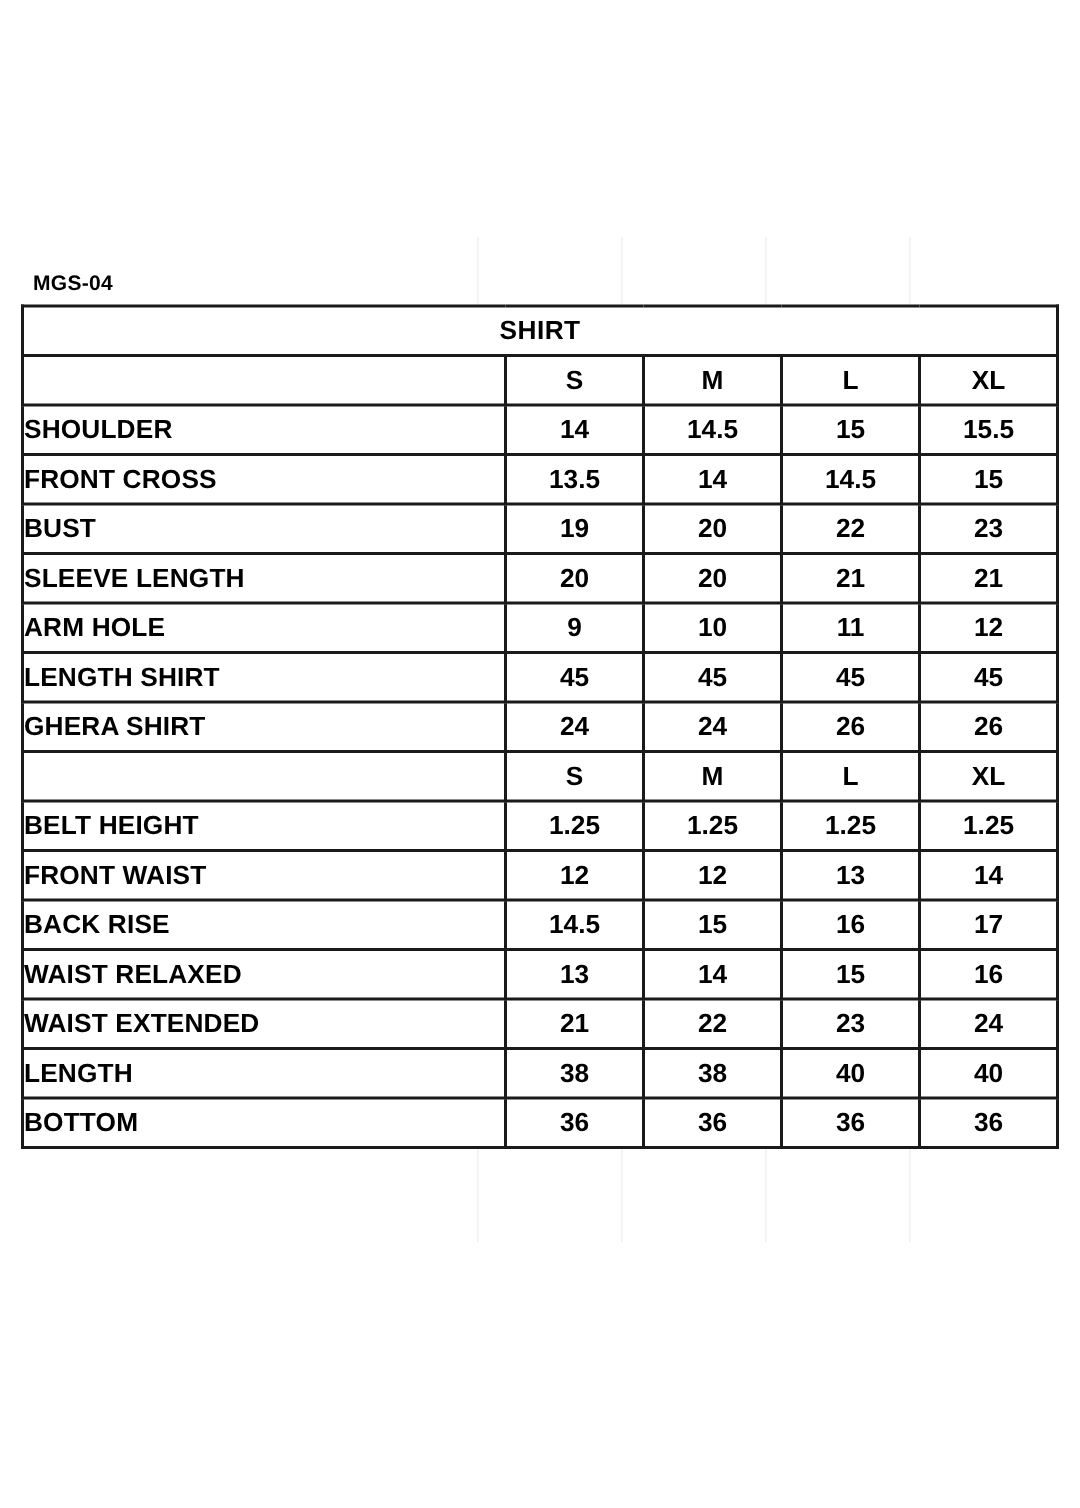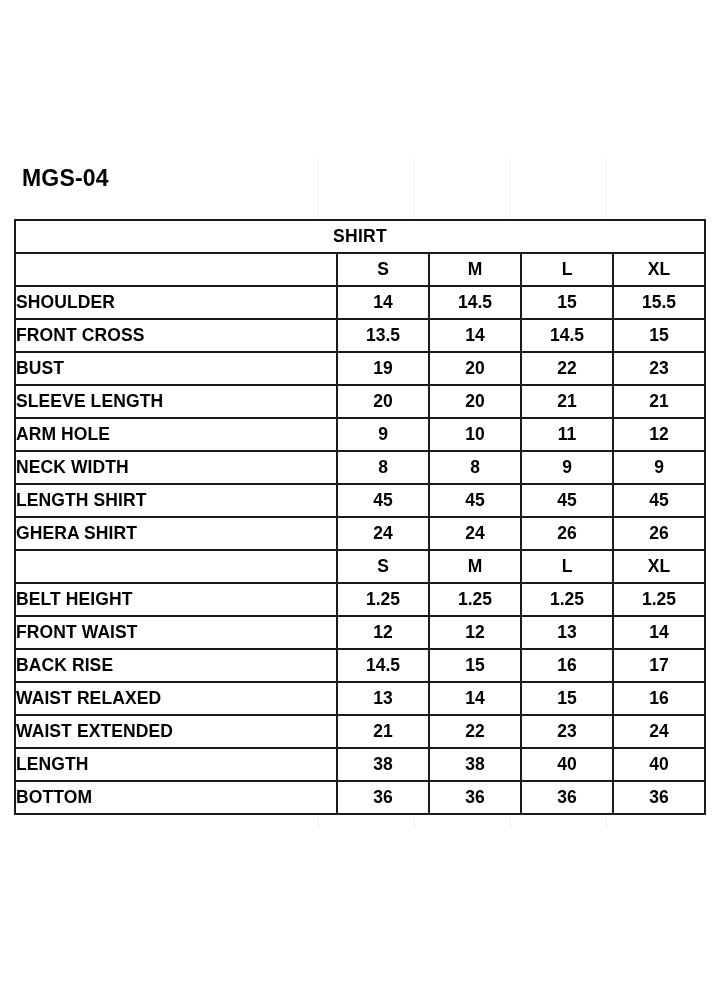--- a/index.html
+++ b/index.html
@@ -27,33 +27,32 @@
   .guide {
     position: absolute;
     top: 158px;
     width: 1px;
     height: 670px;
     background: #f0f0f0;
   }
   .doc-title {
     position: absolute;
     left: 22px;
-    top: 165px;
-    font-size: 23px;
+    top: 180px;
+    font-size: 14px;
     font-weight: bold;
     letter-spacing: 0.2px;
   }
   table.size-chart {
     position: absolute;
     left: 14px;
     top: 203px;
     width: 692px;
     border-collapse: collapse;
     table-layout: fixed;
-    margin-top: 16px;
   }
   table.size-chart td {
     border: 2px solid #1a1a1a;
     height: 31px;
     font-size: 17.5px;
     font-weight: bold;
     padding: 0;
     line-height: 1.05;
     background: #ffffff;
   }
@@ -139,27 +138,20 @@
         <td class="val">21</td>
       </tr>
       <tr>
         <td class="label">ARM HOLE</td>
         <td class="val">9</td>
         <td class="val">10</td>
         <td class="val">11</td>
         <td class="val">12</td>
       </tr>
       <tr>
-        <td class="label">NECK WIDTH</td>
-        <td class="val">8</td>
-        <td class="val">8</td>
-        <td class="val">9</td>
-        <td class="val">9</td>
-      </tr>
-      <tr>
         <td class="label">LENGTH SHIRT</td>
         <td class="val">45</td>
         <td class="val">45</td>
         <td class="val">45</td>
         <td class="val">45</td>
       </tr>
       <tr>
         <td class="label">GHERA SHIRT</td>
         <td class="val">24</td>
         <td class="val">24</td>

